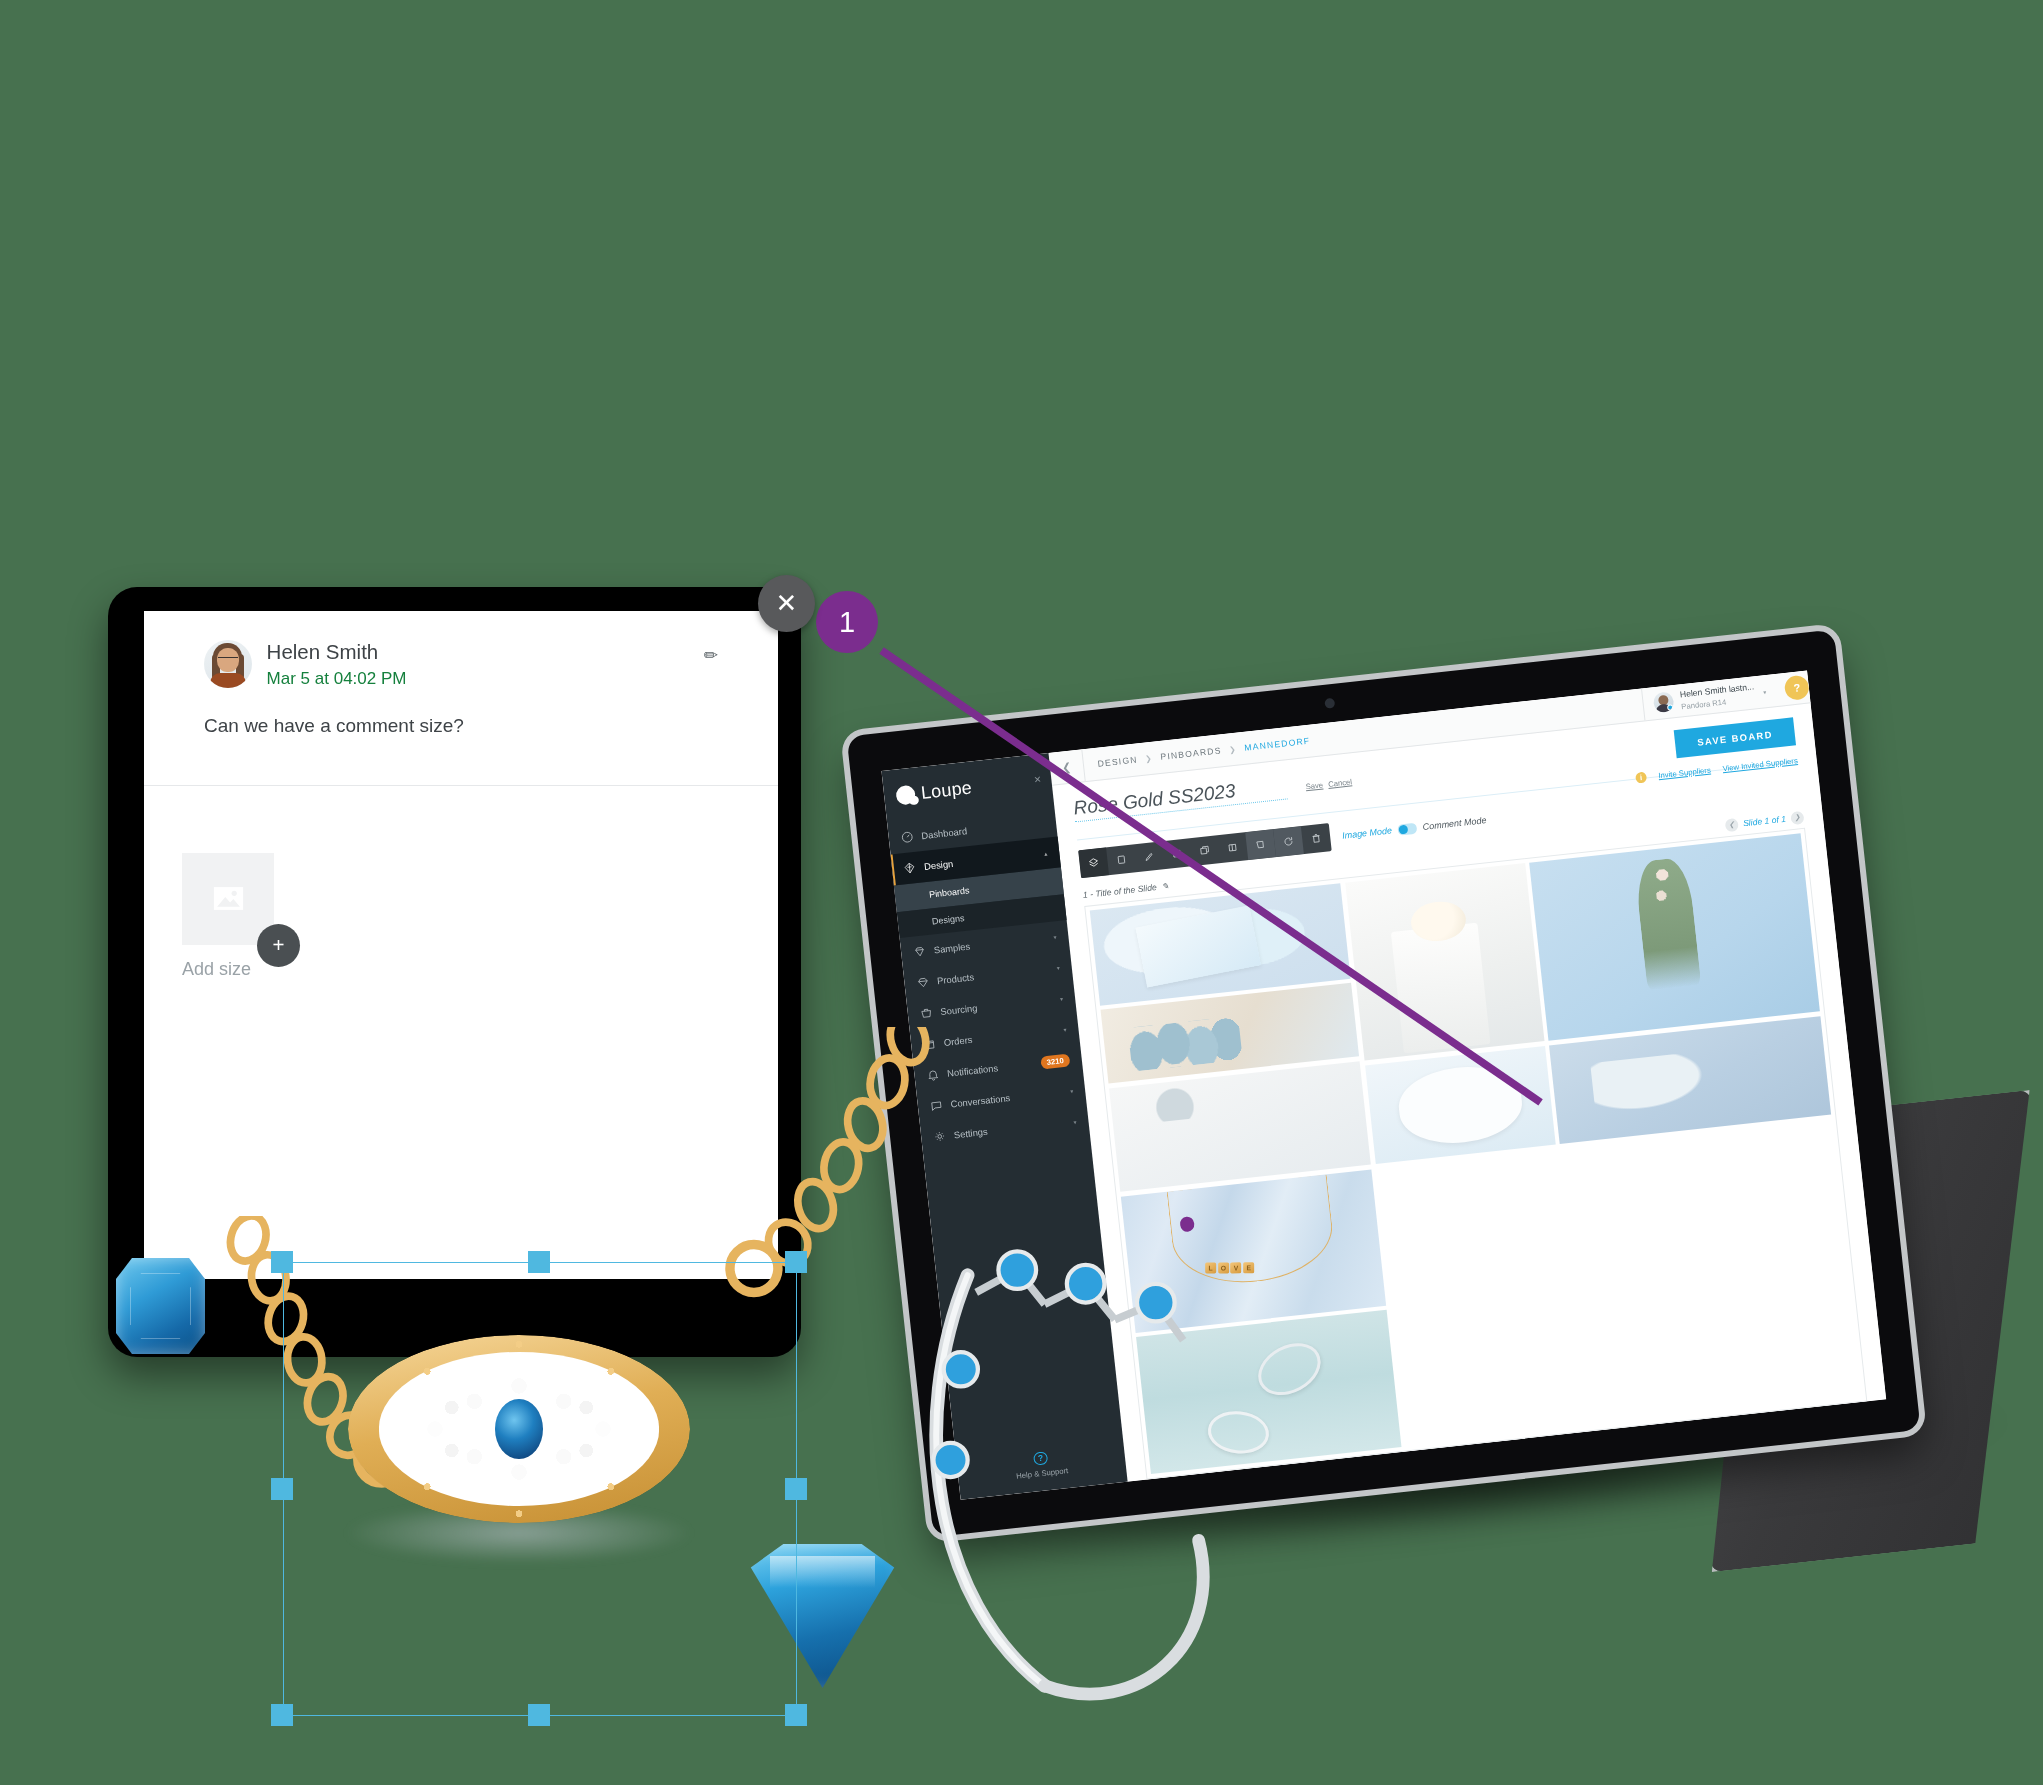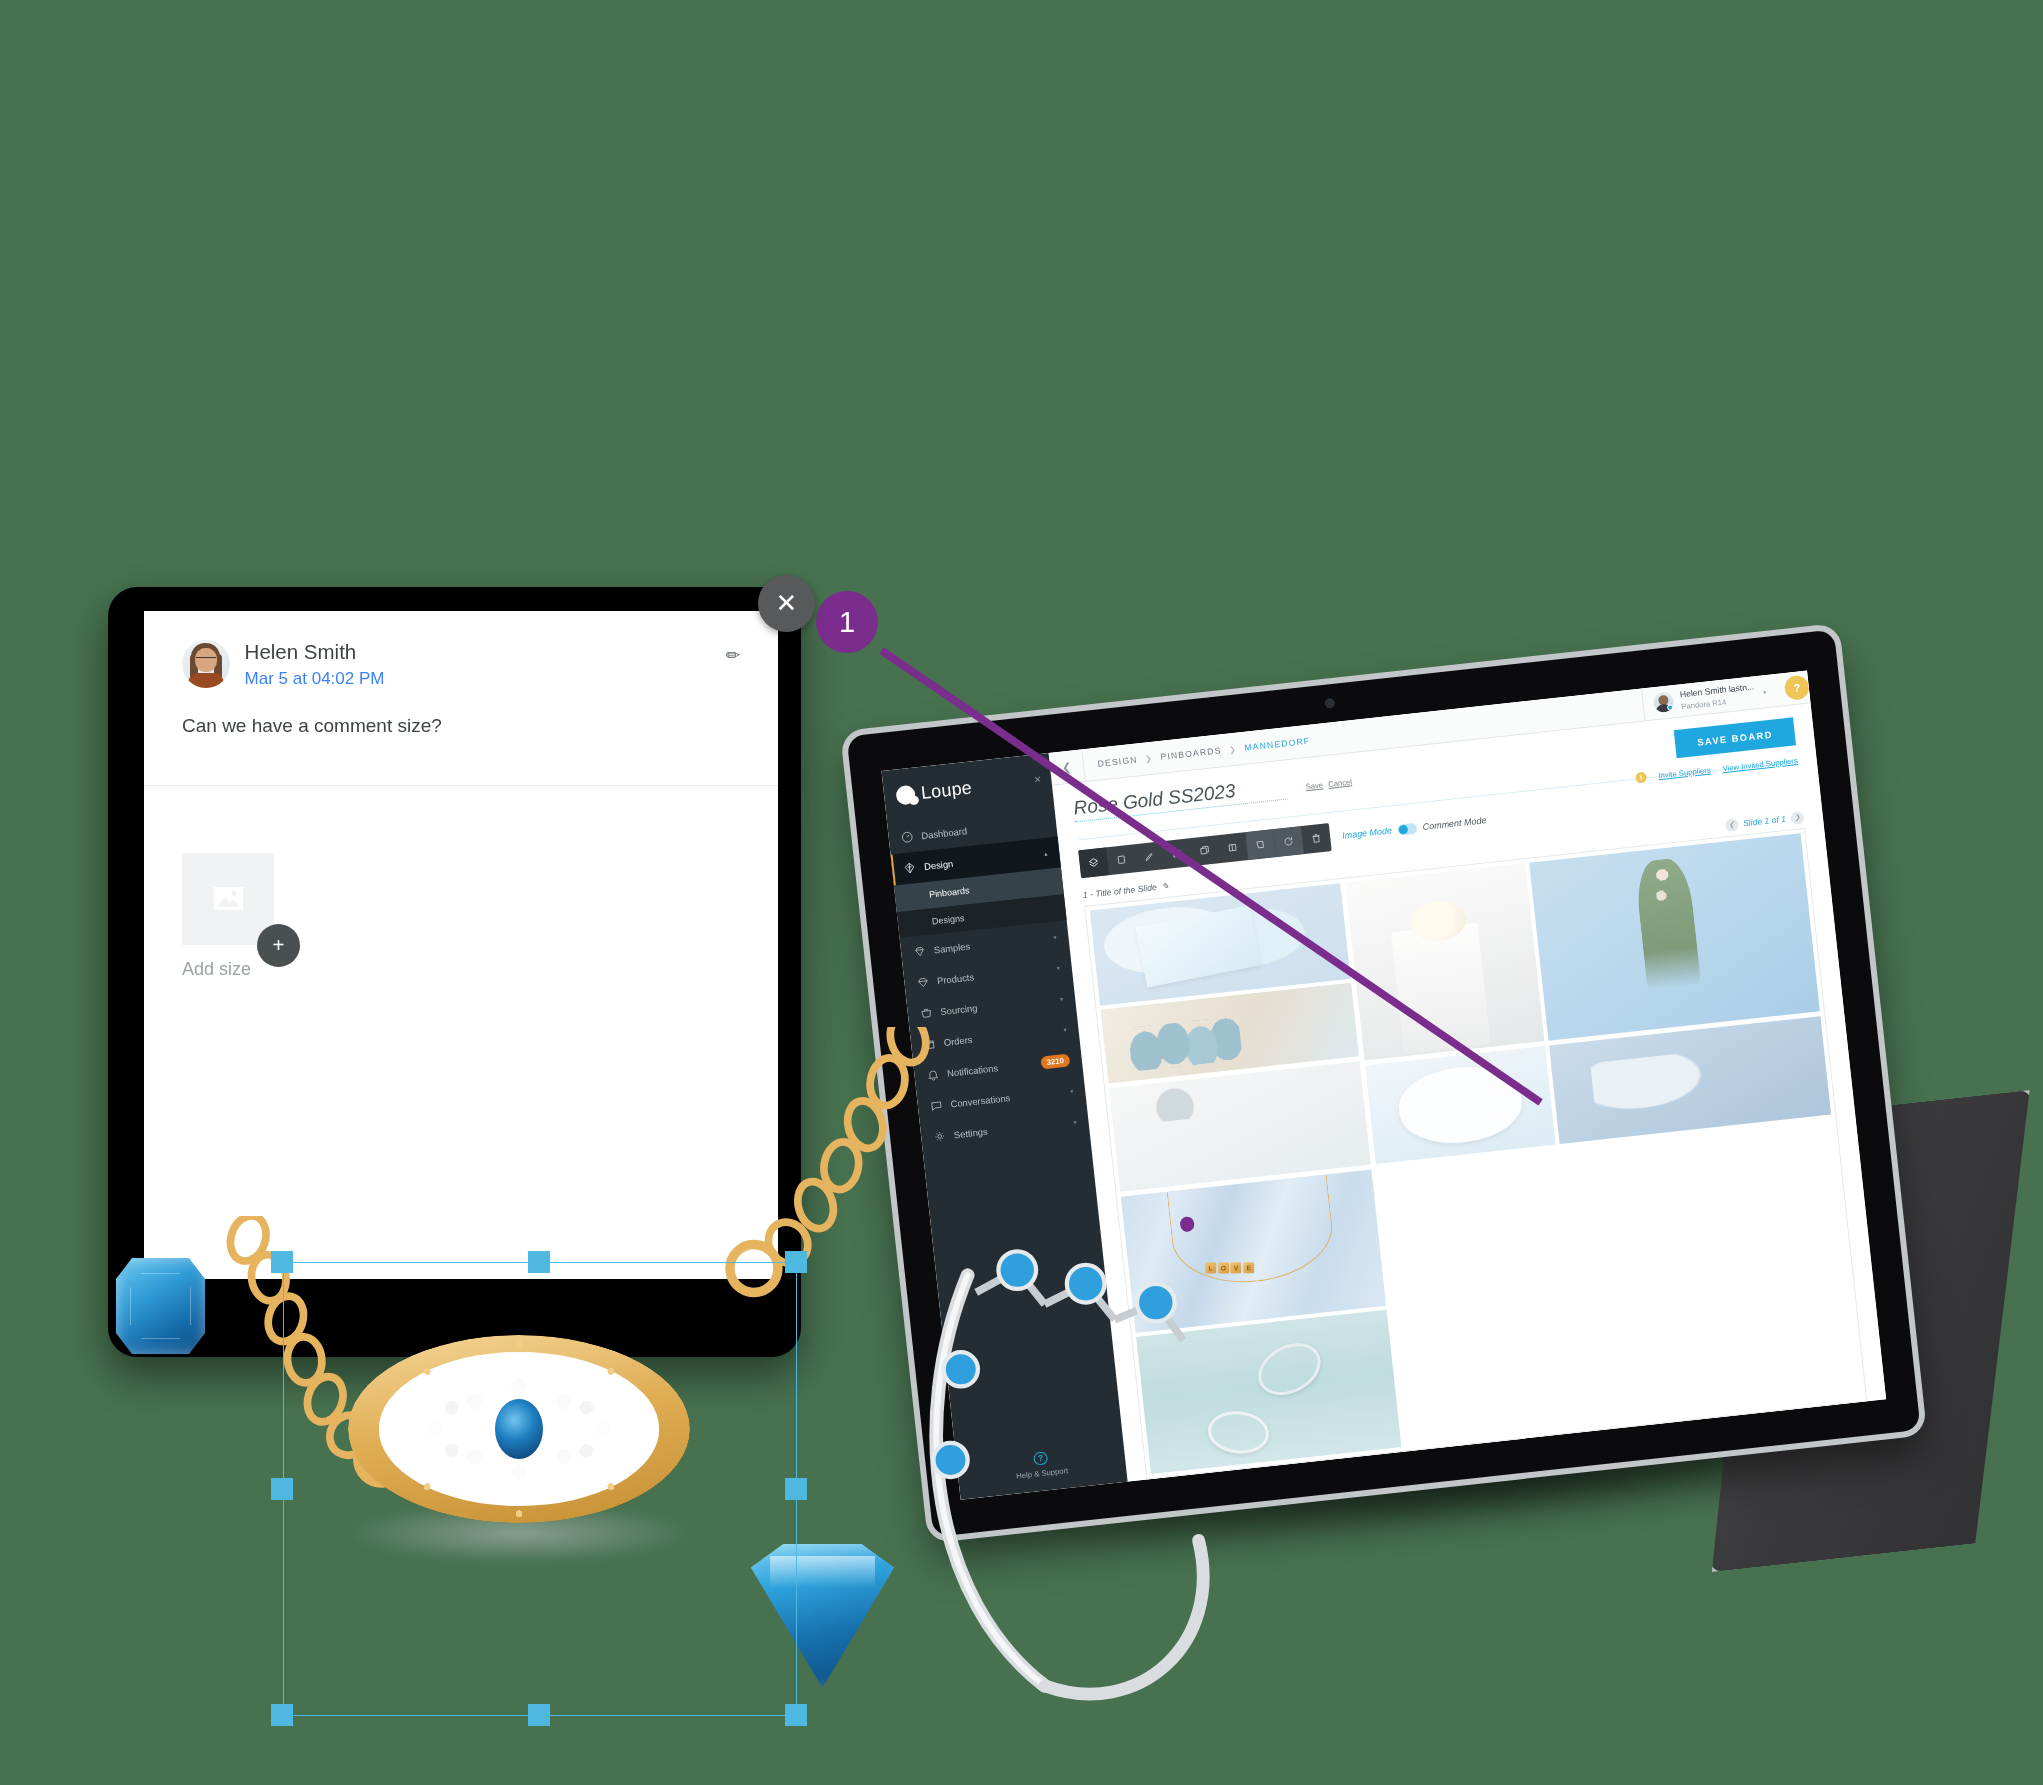--- a/index.html
+++ b/index.html
@@ -370,21 +370,21 @@
     width: 634px; height: 668px;
     background: #fff;
     box-shadow: 0 3.4px 19px rgba(0,0,0,.22);
     z-index: 40;
     display: flex; flex-direction: column;
   }
   .cc-head { padding: 36px 38px 0; }
   .cc-title {
     font-size: 23px; color: #5b1a78; font-weight: bold;
   }
-  .cc-body { padding: 29px 38px 0; flex: 0 0 auto; }
+  .cc-body { padding: 29px 60px 0; flex: 0 0 auto; }
   .cc-person { display: flex; align-items: flex-start; gap: 14.6px; position: relative; }
   .cc-av {
     width: 48px; height: 48px; border-radius: 50%; flex: 0 0 48px;
     background: linear-gradient(160deg,#eef2f4 0%,#dde5ea 100%);
     position: relative; overflow: hidden;
   }
   .cc-av .face {
     position: absolute; left: 13px; top: 7.7px; width: 22px; height: 24px;
     border-radius: 48% 48% 46% 46%; background: #d9a77f;
   }
@@ -402,21 +402,21 @@
   }
   .cc-av .glass {
     position: absolute; left: 13.7px; top: 17px; width: 20.5px; height: 6px;
     border-top: 1.7px solid #3a3330; z-index: 3;
   }
   .cc-av .torso {
     position: absolute; left: 6px; bottom: 0; width: 36px; height: 15.4px;
     border-radius: 10.3px 10.3px 0 0; background: #9a4a22;
   }
   .cc-name { font-size: 20.5px; color: #3e4347; margin-bottom: 5.1px; }
-  .cc-date { font-size: 17px; color: #3b82f6; }
+  .cc-date { font-size: 17px; color: #15803d; }
   .cc-edit {
     position: absolute; right: 0; top: 5.1px; color: #5c6468; font-size: 17px;
   }
   .cc-text { font-size: 19px; color: #3e4347; margin-top: 26px; }
 
   .cc-divider { height: 0.9px; background: #e6e8ea; margin-top: 48px; }
 
   .cc-foot { padding: 26px 38px 0; position: relative; }
   .cc-input {
     width: 100%; height: 67px; border: 0.9px solid #d8dcdf; background: #fff;

